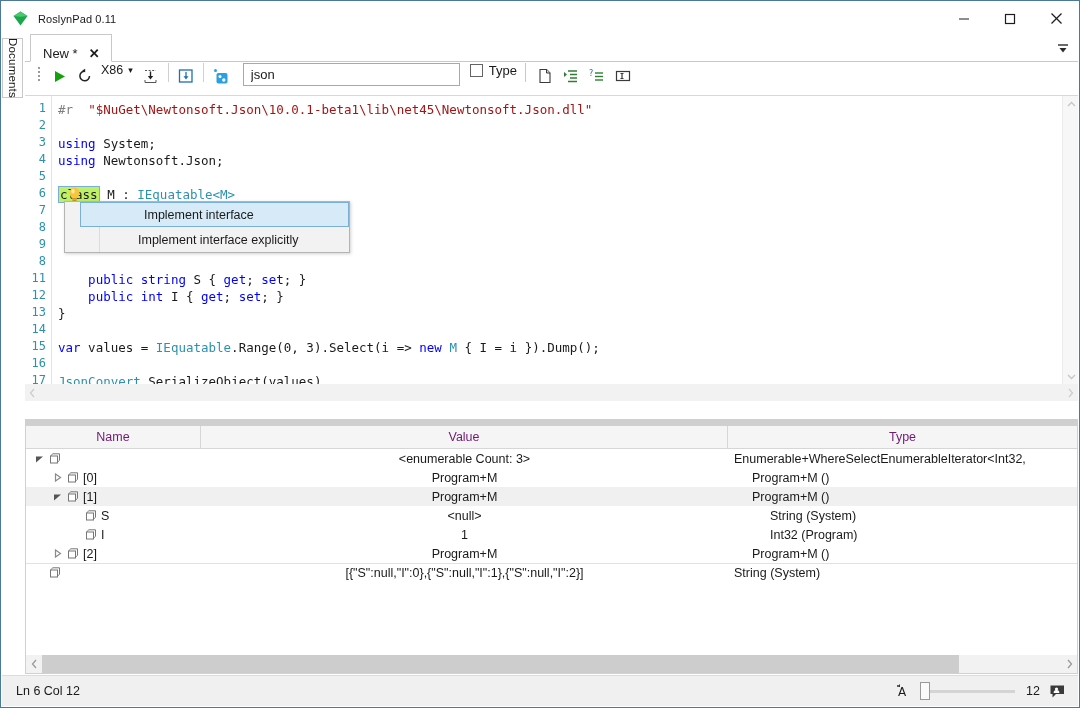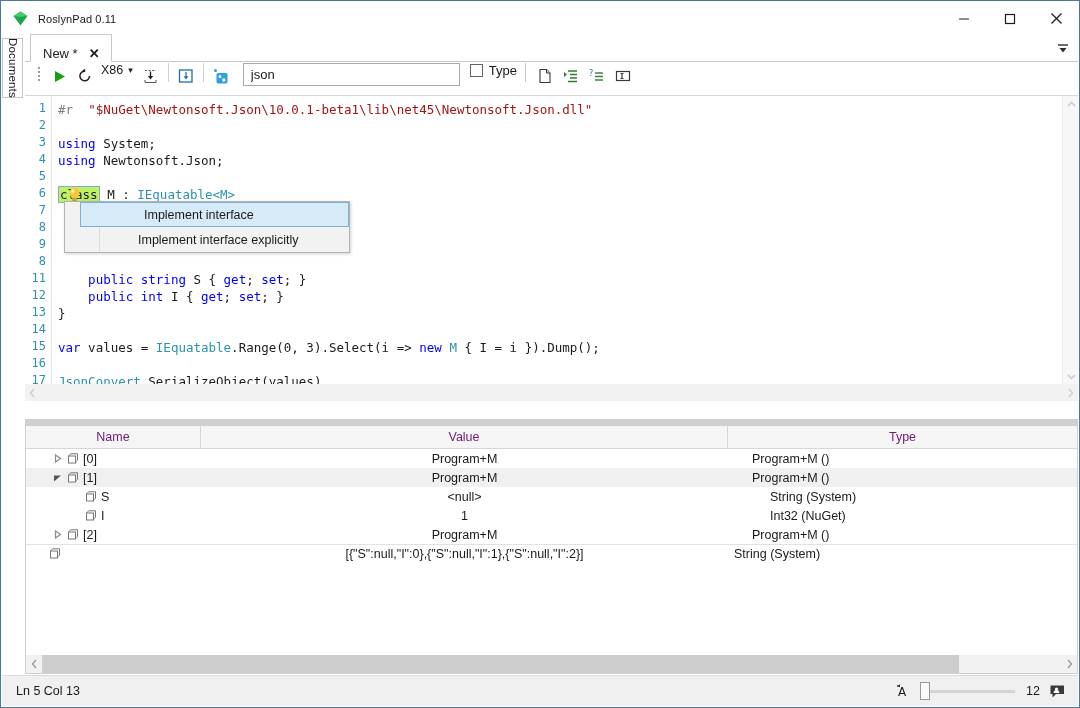--- a/index.html
+++ b/index.html
@@ -543,20 +543,38 @@
 
   <div class="results">
     <div class="grid-head">
       <div class="gh name">Name</div>
       <div class="gh value">Value</div>
       <div class="gh type">Type</div>
     </div>
 
     <div class="grid-body" id="gridbody">
         <div class="row">
+          <div class="cell-name" style="padding-left: 6px;">
+            <div class="exp">
+              <svg width="9" height="9" viewBox="0 0 9 9">
+                <polygon points="1,2.5 8,2.5 1,8.5" fill="#555"></polygon>
+              </svg>
+            </div>
+            <div class="cub">
+              <svg width="13" height="12" viewBox="0 0 13 12">
+                <rect x="3.5" y="3" width="7" height="7" fill="#fff" stroke="#777" stroke-width="1"></rect>
+                <polyline points="3.5,3 5.8,0.8 12.5,0.8 12.5,7.2 10.5,9.2" fill="none" stroke="#777" stroke-width="1"></polyline>
+              </svg>
+            </div>
+            <span class="nm-lbl"></span>
+          </div>
+          <div class="cell-value">&lt;enumerable Count: 3&gt;</div>
+          <div class="cell-type" style="padding-left: 6px;">Enumerable+WhereSelectEnumerableIterator&lt;Int32,</div>
+        </div>
+        <div class="row">
           <div class="cell-name" style="padding-left: 24px;">
             <div class="exp">
               <svg width="9" height="9" viewBox="0 0 9 9">
                 <polygon points="2.5,1 7.5,4.5 2.5,8" fill="none" stroke="#8a8a8a" stroke-width="1.2"></polygon>
               </svg>
             </div>
             <div class="cub">
               <svg width="13" height="12" viewBox="0 0 13 12">
                 <rect x="3.5" y="3" width="7" height="7" fill="#fff" stroke="#777" stroke-width="1"></rect>
                 <polyline points="3.5,3 5.8,0.8 12.5,0.8 12.5,7.2 10.5,9.2" fill="none" stroke="#777" stroke-width="1"></polyline>
@@ -604,21 +622,21 @@
             <div class="exp"></div>
             <div class="cub">
               <svg width="13" height="12" viewBox="0 0 13 12">
                 <rect x="3.5" y="3" width="7" height="7" fill="#fff" stroke="#777" stroke-width="1"></rect>
                 <polyline points="3.5,3 5.8,0.8 12.5,0.8 12.5,7.2 10.5,9.2" fill="none" stroke="#777" stroke-width="1"></polyline>
               </svg>
             </div>
             <span class="nm-lbl">I</span>
           </div>
           <div class="cell-value">1</div>
-          <div class="cell-type" style="padding-left: 42px;">Int32 (NuGet)</div>
+          <div class="cell-type" style="padding-left: 42px;">Int32 (Program)</div>
         </div>
         <div class="row">
           <div class="cell-name" style="padding-left: 24px;">
             <div class="exp">
               <svg width="9" height="9" viewBox="0 0 9 9">
                 <polygon points="2.5,1 7.5,4.5 2.5,8" fill="none" stroke="#8a8a8a" stroke-width="1.2"></polygon>
               </svg>
             </div>
             <div class="cub">
               <svg width="13" height="12" viewBox="0 0 13 12">
@@ -658,21 +676,21 @@
       </div>
       <div class="gh-arr">
         <svg width="7" height="10" viewBox="0 0 7 10">
             <polyline points="2,1 5.5,5 2,9" fill="none" stroke="#9a9a9a" stroke-width="1.3"></polyline>
           </svg>
       </div>
     </div>
   </div>
 
   <div class="statusbar">
-    <div class="status-left">Ln 5 Col 13</div>
+    <div class="status-left">Ln 6 Col 12</div>
     <div class="status-right">
       <div class="fa-ico">
         <svg width="16" height="16" viewBox="0 0 16 16">
           <text x="3" y="13" font-size="12" font-family="DejaVu Sans" fill="#1a1a1a">A</text>
           <circle cx="3" cy="3" r="0.9" fill="#1a1a1a"></circle>
           <line x1="4.5" y1="1.5" x2="4.5" y2="4" stroke="#1a1a1a" stroke-width="0.9"></line>
         </svg>
       </div>
       <div class="slider">
         <div class="track"></div>

